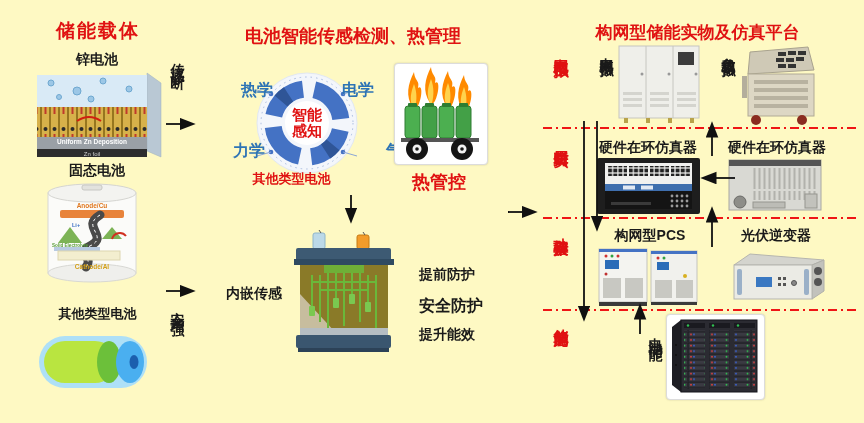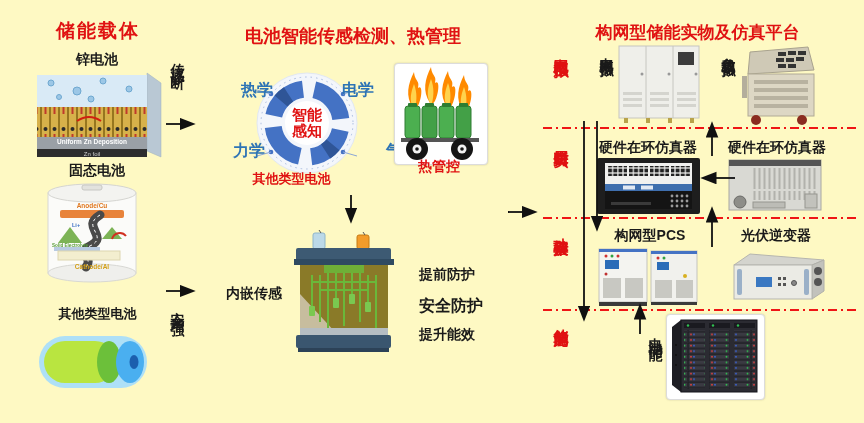--- a/index.html
+++ b/index.html
@@ -143,21 +143,21 @@
       <g>
         <circle cx="22" cy="85" r="11" fill="#151515"></circle>
           <circle cx="22" cy="85" r="4.5" fill="#f2f2f2"></circle>
           <circle cx="22" cy="85" r="1.8" fill="#151515"></circle>
         <circle cx="67" cy="85" r="11" fill="#151515"></circle>
           <circle cx="67" cy="85" r="4.5" fill="#f2f2f2"></circle>
           <circle cx="67" cy="85" r="1.8" fill="#151515"></circle>
       </g>
     </svg>
   </div>
-  <div class="abs redlbl center" style="left:404px;top:158px;width:70px;font-size:14px;">热管控</div>
+  <div class="abs redlbl center" style="left:404px;top:170px;width:70px;font-size:18px;">热管控</div>
 
   <svg class="abs" style="left:294px;top:230px;" width="100" height="127" viewBox="0 0 100 127">
     <rect x="19" y="3" width="12" height="16" rx="2" fill="#bcd9e8" stroke="#8fb6ca"></rect>
     <rect x="63" y="5" width="12" height="14" rx="2" fill="#f39c2b" stroke="#c67a14"></rect>
     <line x1="25" y1="0" x2="27" y2="3" stroke="#555"></line>
       <line x1="69" y1="2" x2="71" y2="5" stroke="#555"></line>
     <rect x="2" y="18" width="95" height="13" rx="2" fill="#3d5a73"></rect>
     <rect x="0" y="29" width="100" height="6" fill="#2f4a61"></rect>
     <rect x="6" y="35" width="88" height="68" fill="#c7bd9e"></rect>
     <polygon points="6,35 94,35 94,103 42,103 6,64" fill="#8a7a28"></polygon>

